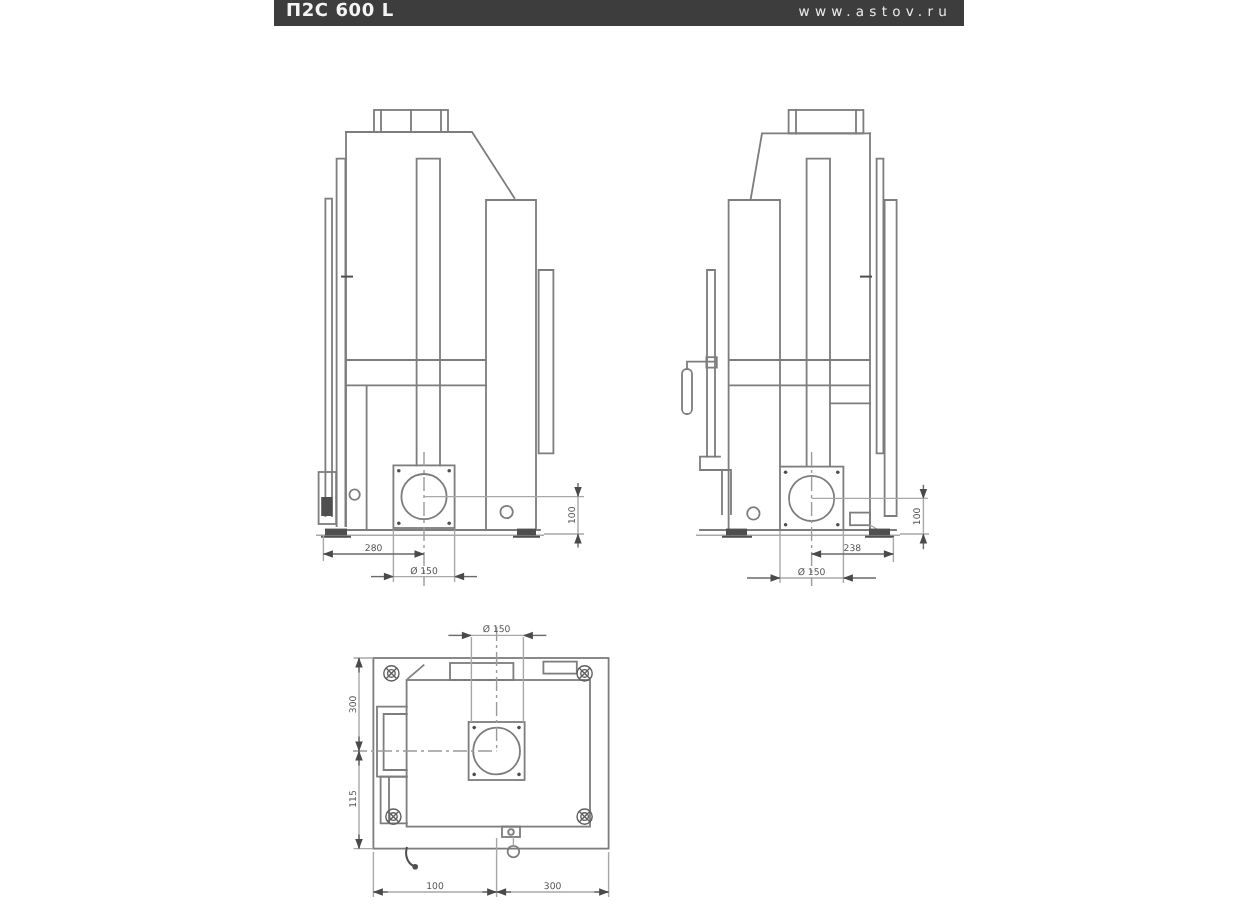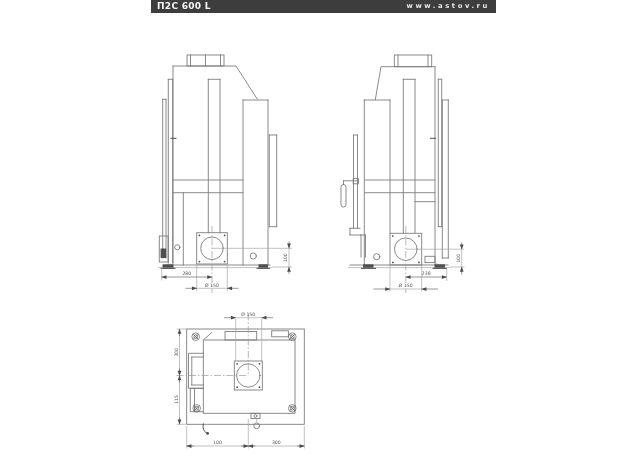--- a/index.html
+++ b/index.html
@@ -1,22 +1,22 @@
 <!DOCTYPE html>
 <html><head>
 <meta charset="utf-8">
 <style>
   html,body{margin:0;padding:0;background:#fff;}
   .page{position:relative;width:624px;height:460px;background:#ffffff;overflow:hidden;
         font-family:"DejaVu Sans",sans-serif;}
-  .header-bar{position:absolute;left:151px;top:0;width:345px;height:13px;background:#3d3d3d;
+  .header-bar{position:absolute;left:137px;top:0;width:345px;height:13px;background:#3d3d3d;
         display:flex;justify-content:space-between;align-items:center;
         padding:0 6px 0 6px;box-sizing:border-box;}
   .model-label{color:#f4f4f4;font-size:9px;font-weight:bold;letter-spacing:.3px;white-space:nowrap;line-height:13px;}
-  .website-label{color:#e9e9e9;font-size:6.8px;font-weight:bold;letter-spacing:2.6px;white-space:nowrap;line-height:13px;}
+  .website-label{color:#e9e9e9;font-size:6.8px;font-weight:normal;letter-spacing:2.6px;white-space:nowrap;line-height:13px;}
   svg{position:absolute;left:0;top:0;}
   .ln{stroke:#7d7d7d;stroke-width:.9;fill:none;stroke-linecap:square;}
   .lt{stroke:#a8a8a8;stroke-width:.7;fill:none;}
   .dk{stroke:#4f4f4f;stroke-width:1;fill:none;}
   .fdk{fill:#4f4f4f;stroke:none;}
   .cl{stroke:#9b9b9b;stroke-width:.7;fill:none;stroke-dasharray:7 2 1.5 2;}
   .dm{stroke:#6a6a6a;stroke-width:.7;fill:none;}
   .bolt{stroke:#5f5f5f;stroke-width:.7;fill:none;}
   text.dim{font:4.6px "DejaVu Sans",sans-serif;fill:#555;text-anchor:middle;}
 </style>

